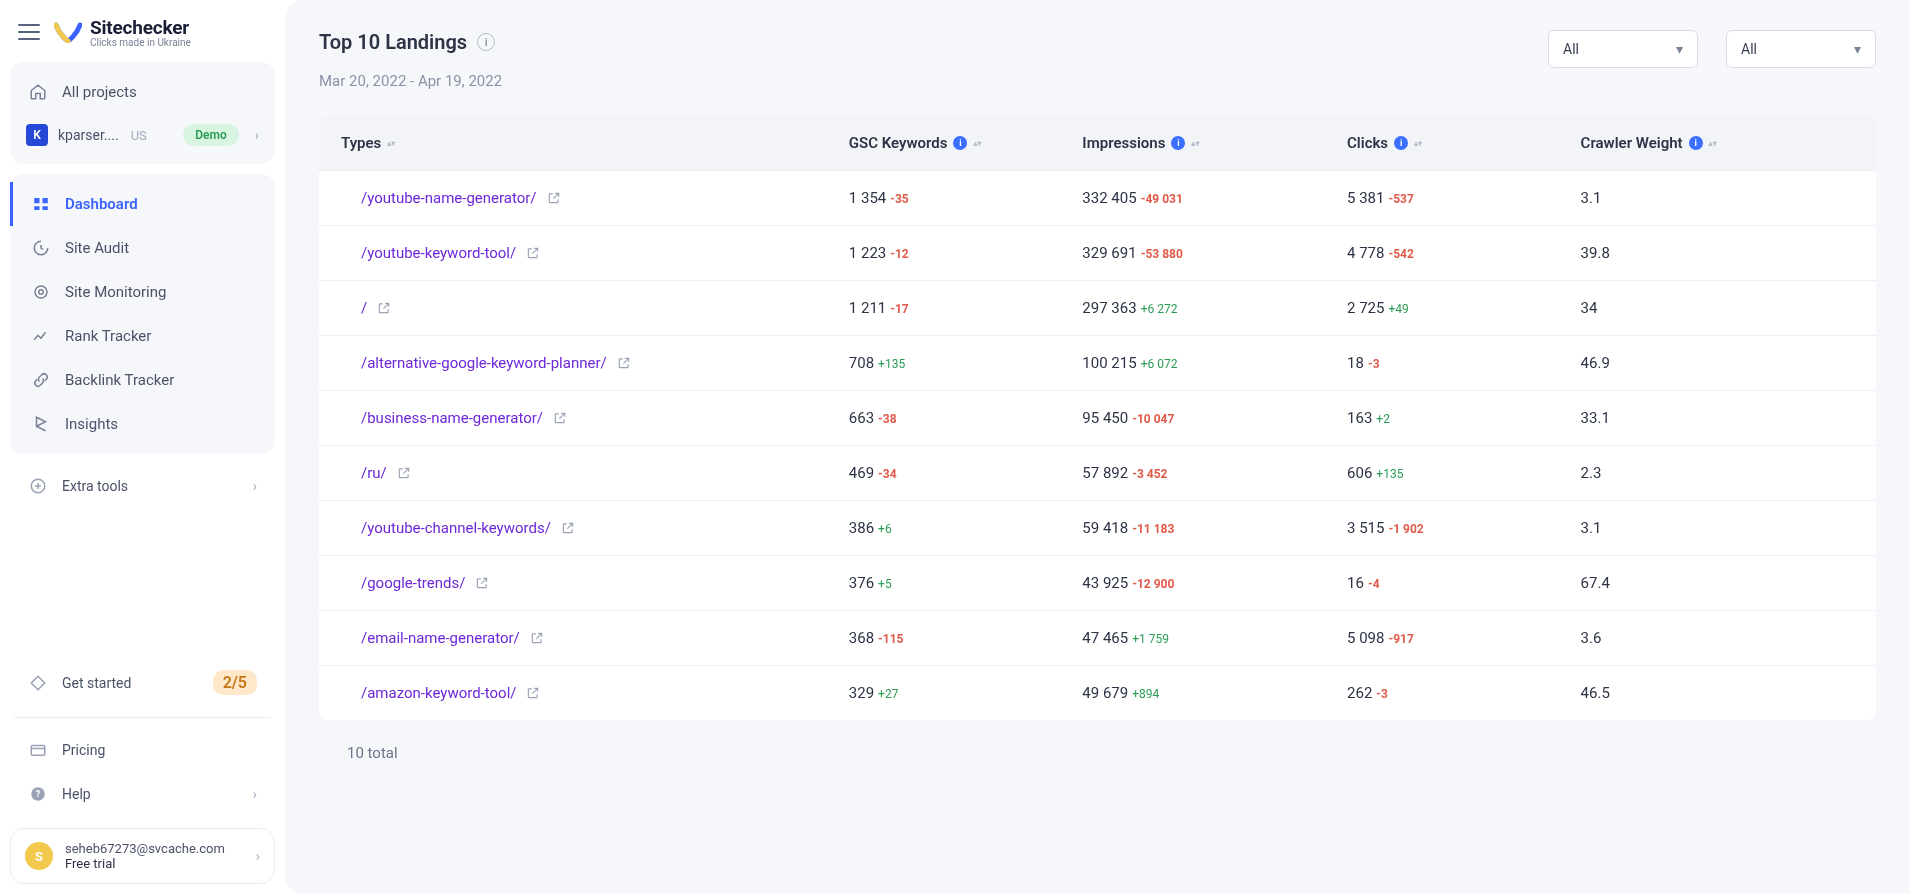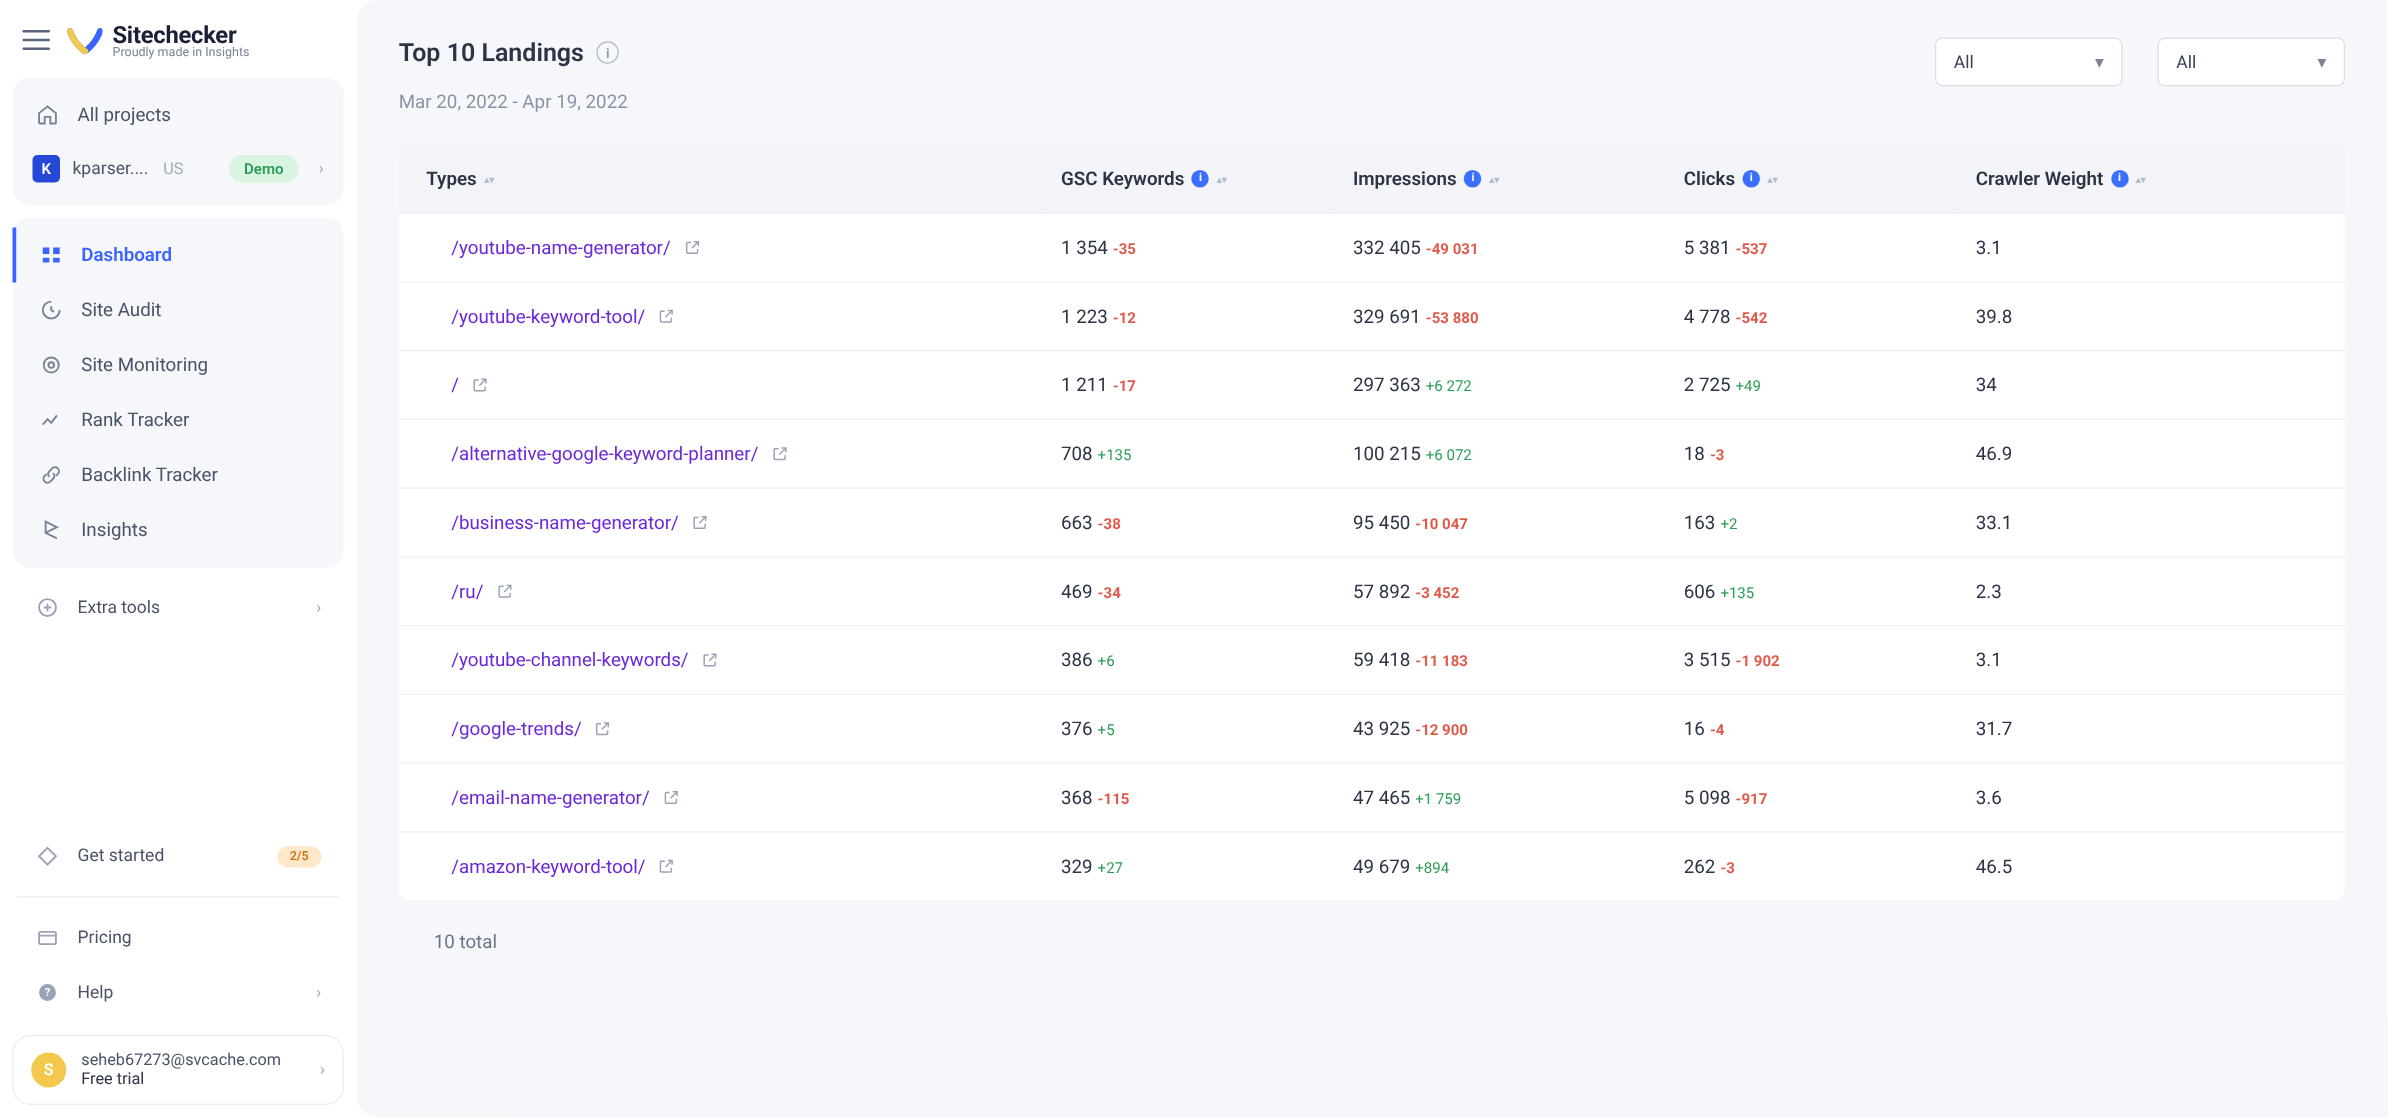--- a/index.html
+++ b/index.html
@@ -45,21 +45,21 @@
   }
   .proj-badge { width: 22px; height: 22px; background: #2549d6; color: #fff; font-size: 12px; font-weight: 600; border-radius: 4px; display: flex; align-items: center; justify-content: center; }
   .proj-name { font-size: 14px; color: #4a5268; }
   .proj-cc { font-size: 13px; color: #a2aabd; margin-left: 2px; }
   .demo-chip { background: #d9f5e1; color: #2a9d55; font-size: 12px; font-weight: 600; padding: 4px 12px; border-radius: 12px; margin-left: auto; }
   .chev { color: #a2aabd; margin-left: 6px; }
   .plain-item {
     display: flex; align-items: center; gap: 14px; padding: 12px 18px; color: #4a5268; cursor: pointer;
   }
   .plain-item .sb-ico { color: #9aa2b5; }
-  .badge-count { background: #ffe8c9; color: #c77714; font-size: 10px; font-weight: 600; padding: 3px 10px; border-radius: 10px; margin-left: auto; }
+  .badge-count { background: #ffe8c9; color: #c77714; font-size: 16px; font-weight: 600; padding: 3px 10px; border-radius: 10px; margin-left: auto; }
   .divider { border-top: 1px solid #e9ecf2; margin: 10px 4px; }
   .spacer { flex: 1; }
   .user-card {
     border: 1px solid #e9ecf2; border-radius: 14px; padding: 12px 14px;
     display: flex; align-items: center; gap: 12px; cursor: pointer;
   }
   .avatar { width: 28px; height: 28px; border-radius: 50%; background: #f2c94c; color: #fff; font-weight: 600; display: flex; align-items: center; justify-content: center; font-size: 13px; }
   .uc-txt .email { font-size: 13px; color: #4a5268; }
   .uc-txt .plan { font-size: 13px; color: #2c3345; }
   
@@ -116,21 +116,21 @@
         </div>
       <div class="brand">
         <div class="brand-mark">
           <svg viewBox="0 0 28 22">
               <path d="M2 4 C6 15 14 20 14 20 C14 20 22 15 26 4" fill="none" stroke="#3b63ff" stroke-width="5" stroke-linecap="round"></path>
               <path d="M2 4 C6 15 14 20 14 20" fill="none" stroke="#f2c94c" stroke-width="5" stroke-linecap="round"></path>
             </svg>
         </div>
         <div>
           <div class="brand-name">Sitechecker</div>
-          <div class="brand-sub">Proudly made in Insights</div>
+          <div class="brand-sub">Clicks made in Ukraine</div>
         </div>
       </div>
     </div>
 
     <div class="panel">
       <div class="sb-item" style="border-left:none">
         <span class="sb-ico">
             <svg width="18" height="18" viewBox="0 0 24 24" fill="none" stroke="currentColor" stroke-width="2">
               <path d="M3 10 12 3l9 7v10a1 1 0 0 1-1 1h-5v-7h-6v7H4a1 1 0 0 1-1-1z"></path>
             </svg>
@@ -404,21 +404,21 @@
               <td><span class="path">/google-trends/ <span class="ext-ico">
                     <svg width="14" height="14" viewBox="0 0 24 24" fill="none" stroke="currentColor" stroke-width="2">
                       <path d="M14 4h6v6"></path>
                       <path d="M20 4l-9 9"></path>
                       <path d="M19 14v5a1 1 0 0 1-1 1H5a1 1 0 0 1-1-1V6a1 1 0 0 1 1-1h5"></path>
                     </svg>
                   </span></span></td>
               <td><span>376</span><span class="delta-pos">+5</span></td>
               <td><span>43 925</span><span class="delta-neg">-12 900</span></td>
               <td><span>16</span><span class="delta-neg">-4</span></td>
-              <td><span>31.7</span></td>
+              <td><span>67.4</span></td>
             </tr>
             <tr>
               <td><span class="path">/email-name-generator/ <span class="ext-ico">
                     <svg width="14" height="14" viewBox="0 0 24 24" fill="none" stroke="currentColor" stroke-width="2">
                       <path d="M14 4h6v6"></path>
                       <path d="M20 4l-9 9"></path>
                       <path d="M19 14v5a1 1 0 0 1-1 1H5a1 1 0 0 1-1-1V6a1 1 0 0 1 1-1h5"></path>
                     </svg>
                   </span></span></td>
               <td><span>368</span><span class="delta-neg">-115</span></td>

